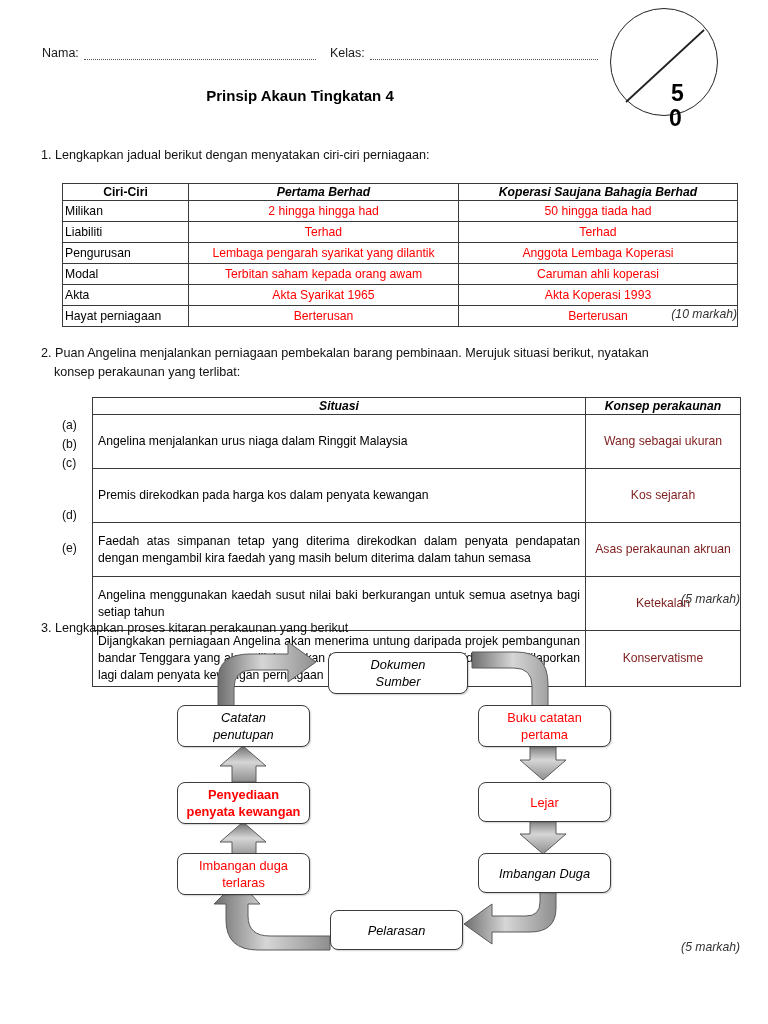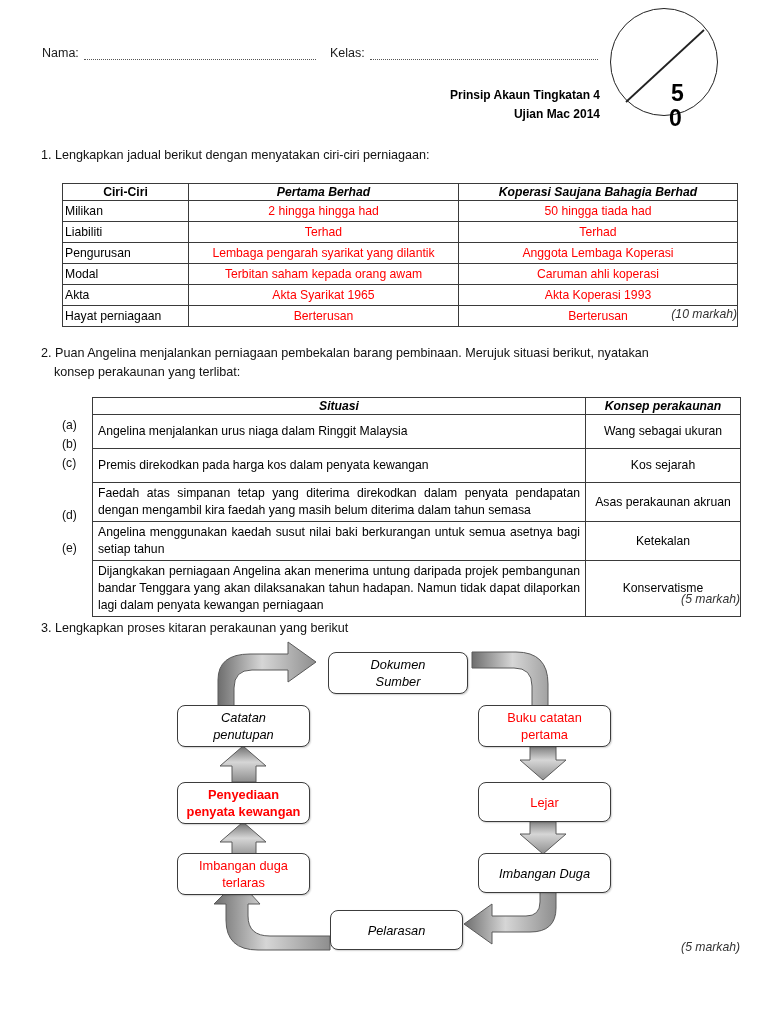--- a/index.html
+++ b/index.html
@@ -31,23 +31,23 @@
     vertical-align: bottom;
     border-bottom: 1.5px dotted #555;
     height: 11px;
     margin-left: 5px;
   }
 
   .title-block {
     position: absolute;
     left: 0;
     width: 600px;
-    text-align: right;
+    text-align: center;
     font-weight: bold;
-    font-size: 12px;
+    font-size: 15px;
     line-height: 19px;
   }
 
   
   .marks-circle {
     position: absolute;
     width: 108px;
     height: 108px;
     border: 1.6px solid #222;
     border-radius: 50%;
@@ -97,21 +97,21 @@
     font-weight: bold;
     text-align: center;
   }
   .t1 .hdr-left   { text-align: center; font-weight: bold; font-style: normal; }
   .t1 .hdr-ital   { text-align: center; font-weight: bold; font-style: italic; }
   .t1 td.lab      { text-align: left; padding-left: 2px; height: 18px; }
   .t1 td.ans      { text-align: center; color: #ff0000; height: 18px; }
 
   .t2 .hdr-ital   { text-align: center; font-weight: bold; font-style: italic; }
   .t2 td.sit      { text-align: justify; text-align-last: left; line-height: 17px; padding: 2px 5px; }
-  .t2 td.ans      { text-align: center; color: #000000; line-height: 17px; padding: 8px 3px; }
+  .t2 td.ans      { text-align: center; color: #7f1d1d; line-height: 17px; padding: 18px 3px; }
 
   .rowlabel {
     position: absolute;
     font-size: 12.2px;
     color: #111;
     width: 30px;
     text-align: left;
   }
 
   .markah {
@@ -149,21 +149,20 @@
 
   <div class="hdr-field" style="left:42px; top:46px;">
     <span>Nama:</span><span class="dotline" style="width:232px;"></span>
   </div>
   <div class="hdr-field" style="left:330px; top:46px;">
     <span>Kelas:</span><span class="dotline" style="width:228px;"></span>
   </div>
 
   <div class="title-block" style="top:86px;">
     <div>Prinsip Akaun Tingkatan 4</div>
-    <div>Ujian Mac 2014</div>
   </div>
 
   <div class="marks-circle" style="left:610px; top:8px;">
     <svg class="marks-slash" viewBox="0 0 108 108">
       <line x1="15" y1="93" x2="93" y2="21" stroke="#222" stroke-width="1.8"></line>
     </svg>
   </div>
   <div class="marks-num" style="left:671px; top:80px;">5</div>
   <div class="marks-num" style="left:669px; top:105px;">0</div>
 

